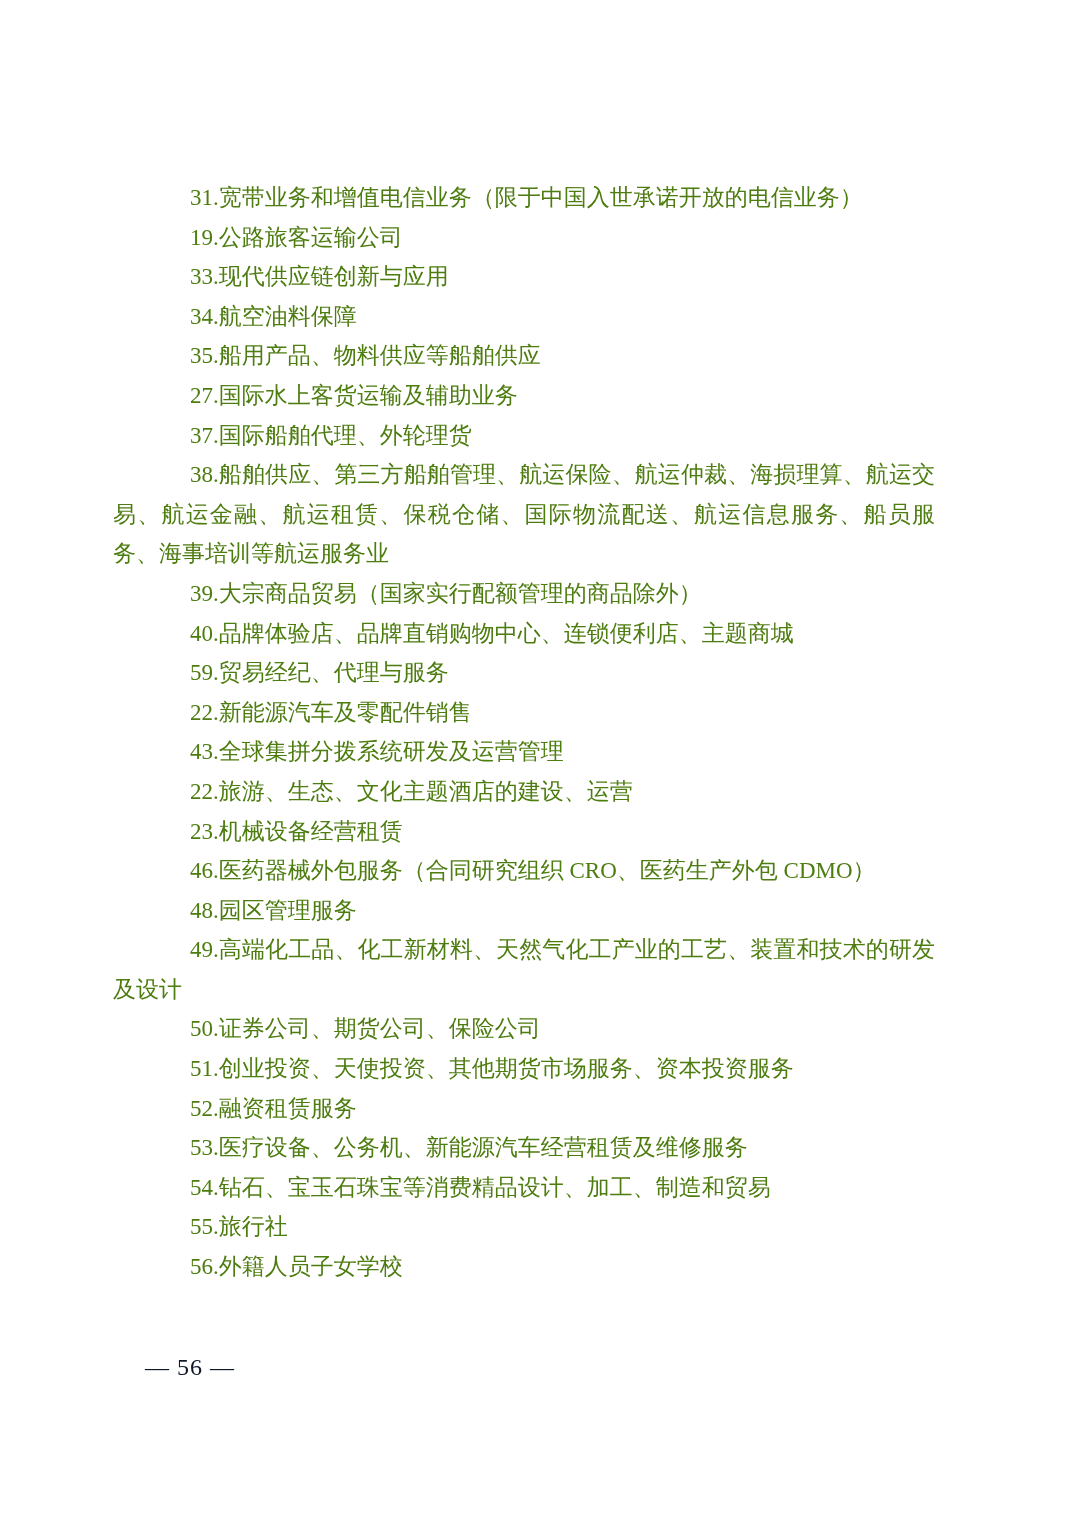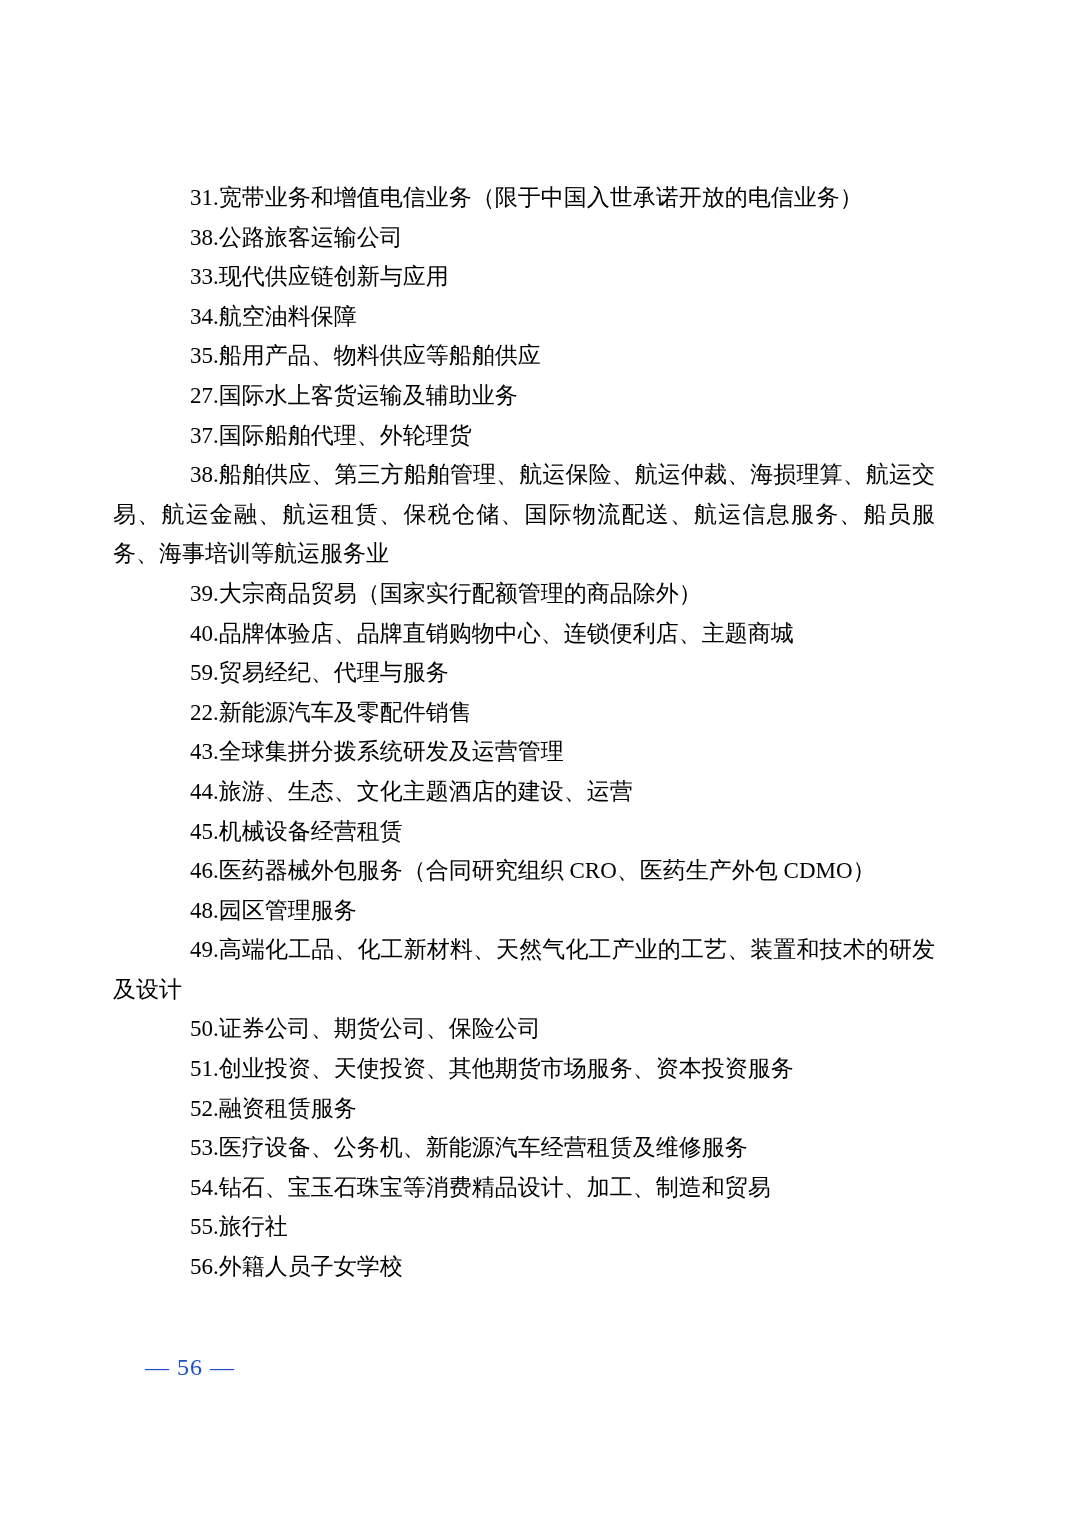--- a/index.html
+++ b/index.html
@@ -22,53 +22,53 @@
     top: 178px;
     width: 822px;
   }
   .doc-line {
     margin: 0;
     padding: 0;
     font-size: 23px;
     line-height: 39.6px;
     text-align: justify;
     text-indent: 77px;
-    color: #000000;
+    color: #4d7c0f;
     word-break: break-all;
   }
   .page-number {
     position: absolute;
     left: 145px;
     top: 1352px;
     font-size: 24px;
     line-height: 30px;
-    color: #1d4ed8;
+    color: #0f172a;
     letter-spacing: 1px;
   }
 </style>
 </head>
 <body>
 
 <div class="page">
   <div class="content" id="doc-list">
       <p class="doc-line">31.宽带业务和增值电信业务（限于中国入世承诺开放的电信业务）</p>
-      <p class="doc-line">38.公路旅客运输公司</p>
+      <p class="doc-line">19.公路旅客运输公司</p>
       <p class="doc-line">33.现代供应链创新与应用</p>
       <p class="doc-line">34.航空油料保障</p>
       <p class="doc-line">35.船用产品、物料供应等船舶供应</p>
       <p class="doc-line">27.国际水上客货运输及辅助业务</p>
       <p class="doc-line">37.国际船舶代理、外轮理货</p>
       <p class="doc-line">38.船舶供应、第三方船舶管理、航运保险、航运仲裁、海损理算、航运交易、航运金融、航运租赁、保税仓储、国际物流配送、航运信息服务、船员服务、海事培训等航运服务业</p>
       <p class="doc-line">39.大宗商品贸易（国家实行配额管理的商品除外）</p>
       <p class="doc-line">40.品牌体验店、品牌直销购物中心、连锁便利店、主题商城</p>
       <p class="doc-line">59.贸易经纪、代理与服务</p>
       <p class="doc-line">22.新能源汽车及零配件销售</p>
       <p class="doc-line">43.全球集拼分拨系统研发及运营管理</p>
-      <p class="doc-line">44.旅游、生态、文化主题酒店的建设、运营</p>
-      <p class="doc-line">45.机械设备经营租赁</p>
+      <p class="doc-line">22.旅游、生态、文化主题酒店的建设、运营</p>
+      <p class="doc-line">23.机械设备经营租赁</p>
       <p class="doc-line">46.医药器械外包服务（合同研究组织 CRO、医药生产外包 CDMO）</p>
       <p class="doc-line">48.园区管理服务</p>
       <p class="doc-line">49.高端化工品、化工新材料、天然气化工产业的工艺、装置和技术的研发及设计</p>
       <p class="doc-line">50.证券公司、期货公司、保险公司</p>
       <p class="doc-line">51.创业投资、天使投资、其他期货市场服务、资本投资服务</p>
       <p class="doc-line">52.融资租赁服务</p>
       <p class="doc-line">53.医疗设备、公务机、新能源汽车经营租赁及维修服务</p>
       <p class="doc-line">54.钻石、宝玉石珠宝等消费精品设计、加工、制造和贸易</p>
       <p class="doc-line">55.旅行社</p>
       <p class="doc-line">56.外籍人员子女学校</p>

